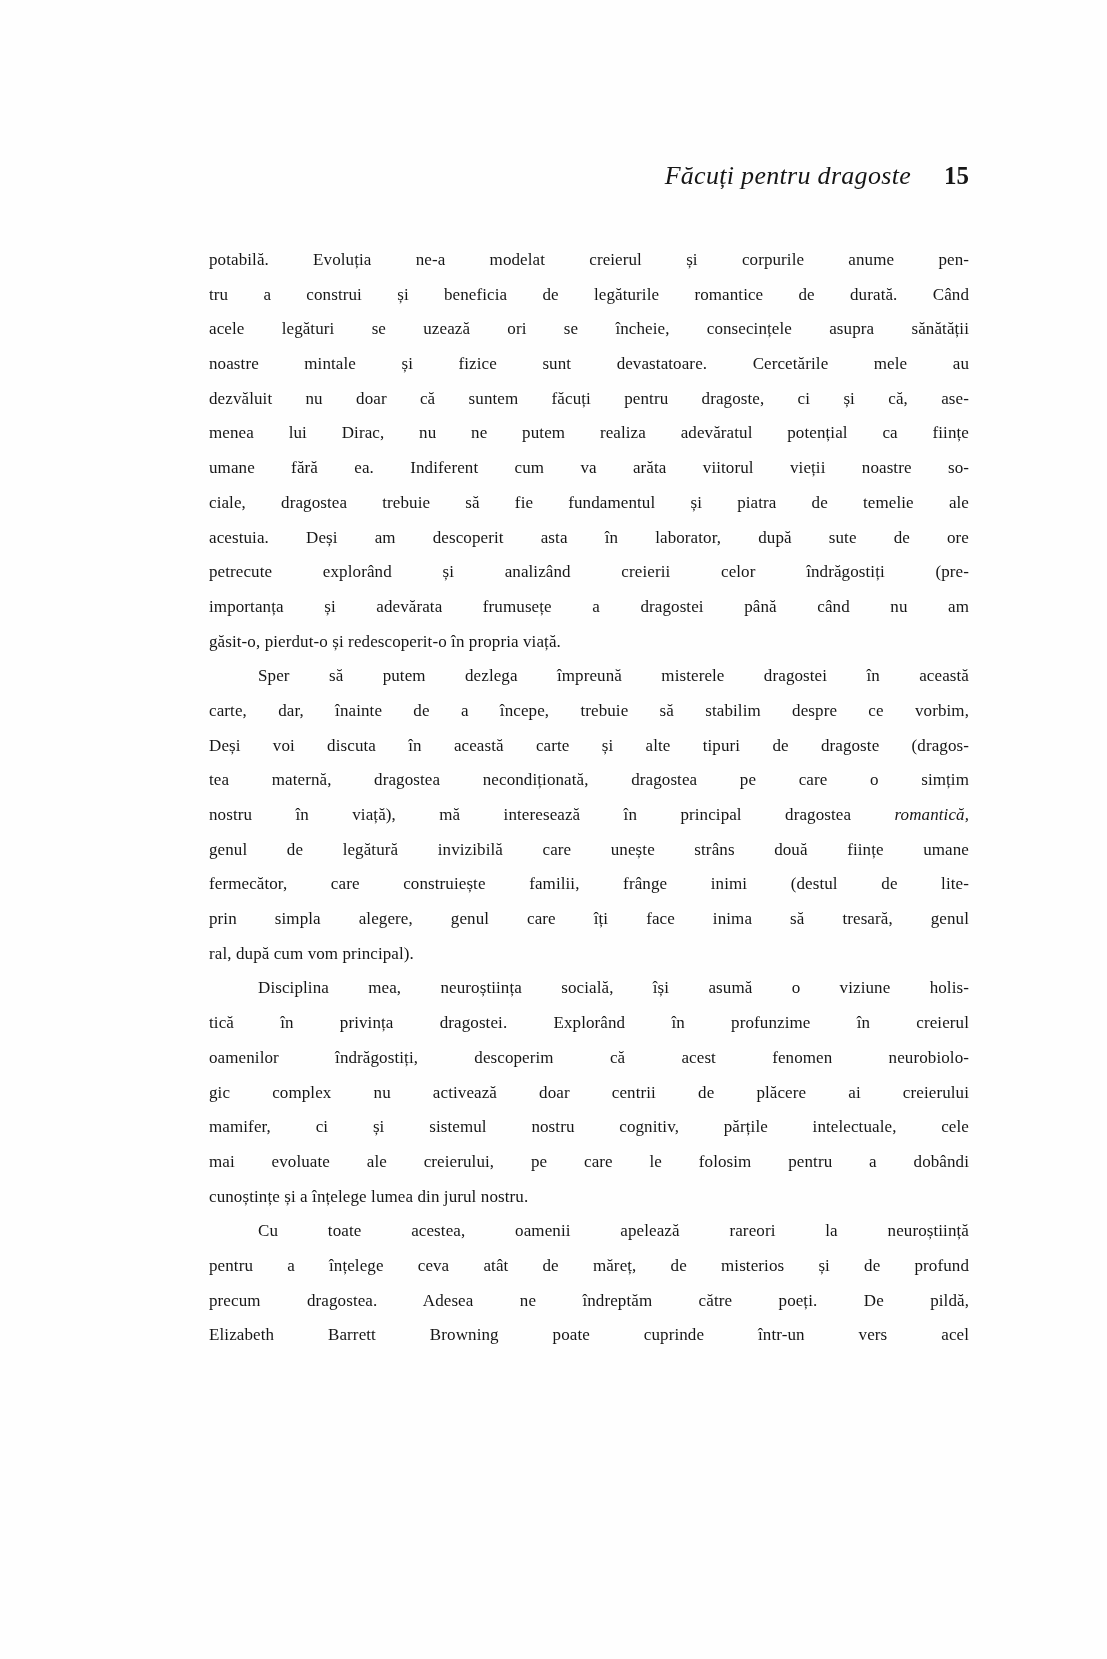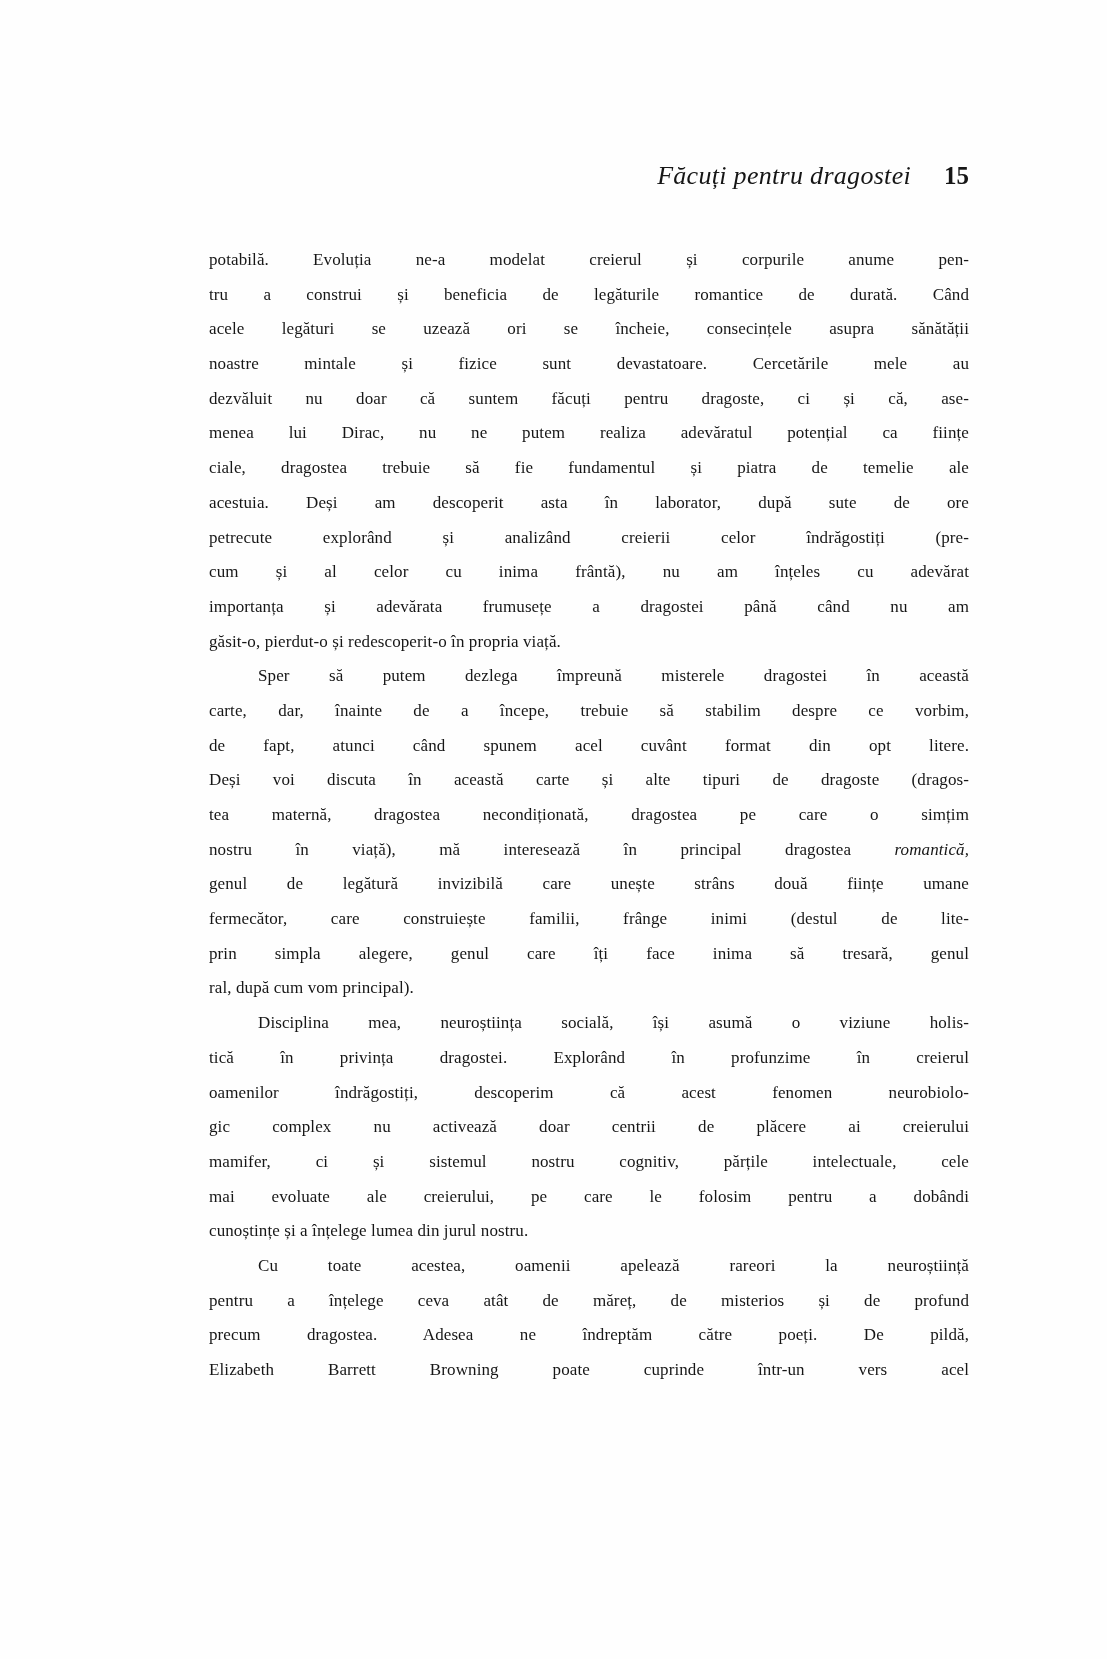--- a/index.html
+++ b/index.html
@@ -43,42 +43,41 @@
   .line.end { text-align-last: left; }
   .italic { font-style: italic; }
 </style>
 </head>
 <body>
 
 <div class="page">
   <div class="text-col">
 
     <div class="running-header">
-      <span class="title">Făcuți pentru dragostei</span>
+      <span class="title">Făcuți pentru dragoste</span>
       <span class="pagenum">15</span>
     </div>
 
     <div class="body-text">
 
       <div class="line">potabilă. Evoluția ne-a modelat creierul și corpurile anume pen-</div>
       <div class="line">tru a construi și beneficia de legăturile romantice de durată. Când</div>
       <div class="line">acele legături se uzează ori se încheie, consecințele asupra sănătății</div>
       <div class="line">noastre mintale și fizice sunt devastatoare. Cercetările mele au</div>
       <div class="line">dezvăluit nu doar că suntem făcuți pentru dragoste, ci și că, ase-</div>
       <div class="line">menea lui Dirac, nu ne putem realiza adevăratul potențial ca ființe</div>
+      <div class="line">umane fără ea. Indiferent cum va arăta viitorul vieții noastre so-</div>
       <div class="line">ciale, dragostea trebuie să fie fundamentul și piatra de temelie ale</div>
       <div class="line">acestuia. Deși am descoperit asta în laborator, după sute de ore</div>
       <div class="line">petrecute explorând și analizând creierii celor îndrăgostiți (pre-</div>
-      <div class="line">cum și al celor cu inima frântă), nu am înțeles cu adevărat</div>
       <div class="line">importanța și adevărata frumusețe a dragostei până când nu am</div>
       <div class="line end">găsit-o, pierdut-o și redescoperit-o în propria viață.</div>
 
       <div class="line indent">Sper să putem dezlega împreună misterele dragostei în această</div>
       <div class="line">carte, dar, înainte de a începe, trebuie să stabilim despre ce vorbim,</div>
-      <div class="line">de fapt, atunci când spunem acel cuvânt format din opt litere.</div>
       <div class="line">Deși voi discuta în această carte și alte tipuri de dragoste (dragos-</div>
       <div class="line">tea maternă, dragostea necondiționată, dragostea pe care o simțim</div>
       <div class="line"><span>nostru în viață), mă interesează în principal dragostea </span><span class="italic">romantică,</span></div>
       <div class="line">genul de legătură invizibilă care unește strâns două ființe umane</div>
       <div class="line">fermecător, care construiește familii, frânge inimi (destul de lite-</div>
       <div class="line">prin simpla alegere, genul care îți face inima să tresară, genul</div>
       <div class="line end">ral, după cum vom principal).</div>
 
       <div class="line indent">Disciplina mea, neuroștiința socială, își asumă o viziune holis-</div>
       <div class="line">tică în privința dragostei. Explorând în profunzime în creierul</div>

